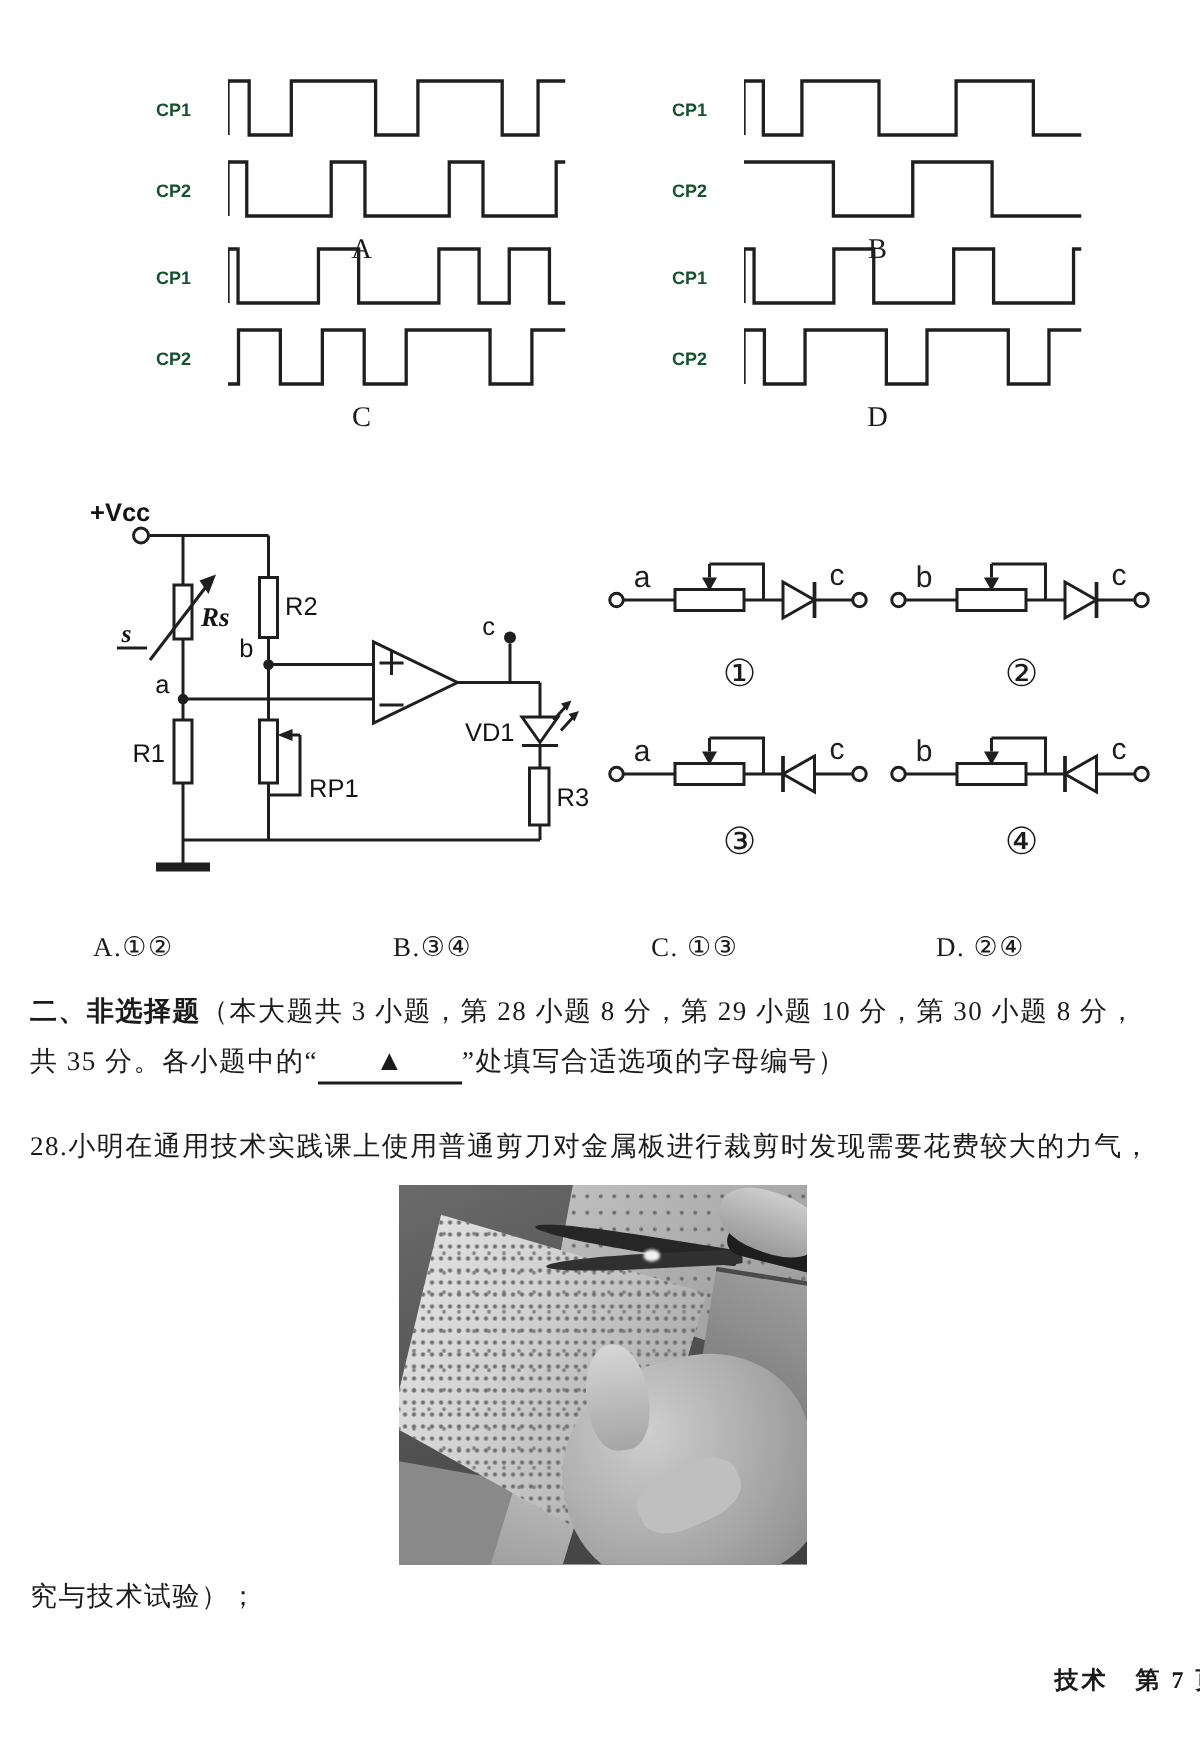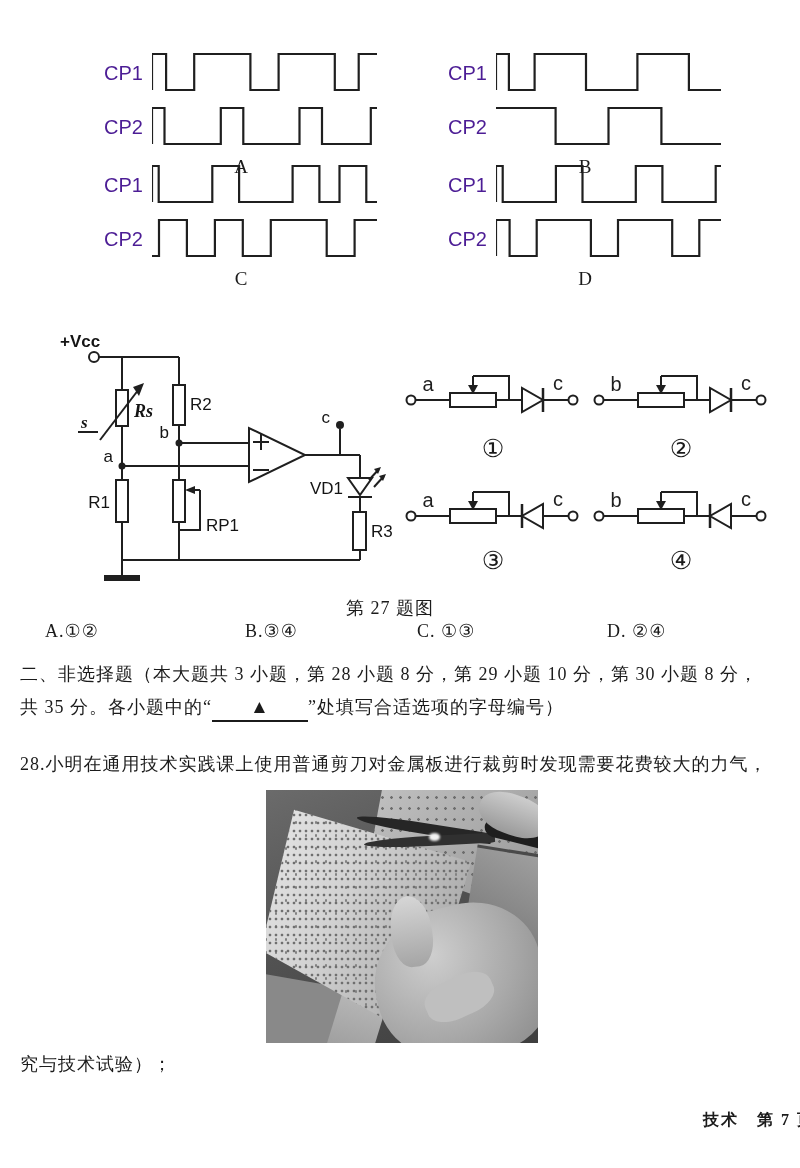--- a/index.html
+++ b/index.html
@@ -2,30 +2,30 @@
 <html><head>
 <meta charset="utf-8">
 <style>
   html,body{margin:0;padding:0;}
   #page{position:relative;width:800px;height:1168px;background:#ffffff;overflow:hidden;
         font-family:"Liberation Serif",serif;color:#1b1b1b;}
   .abs{position:absolute;}
   
   .wf-group{position:absolute;width:274px;}
   .wf-row{display:flex;align-items:center;height:50px;margin-bottom:4px;}
-  .wf-label{width:48px;font-family:"Liberation Sans",sans-serif;font-weight:400;font-size:20px;
-            letter-spacing:0px;color:#4c1d95;}
+  .wf-label{width:48px;font-family:"Liberation Sans",sans-serif;font-weight:700;font-size:12px;
+            letter-spacing:0px;color:#14532d;}
   .wf-letter{width:274px;text-align:center;font-size:19px;margin-top:2px;}
   
   .txt{position:absolute;font-size:18px;line-height:33px;letter-spacing:1px;width:768px;}
-  .bold{font-weight:400;}
+  .bold{font-weight:700;}
   .blank{display:inline-block;min-width:96px;text-align:center;border-bottom:2px solid #1b1b1b;
          line-height:18px;height:22px;vertical-align:baseline;font-size:19px;}
   .caption{position:absolute;left:0;top:596px;width:780px;text-align:center;font-size:18px;letter-spacing:1px;}
-  .choice{position:absolute;top:620px;font-size:18px;letter-spacing:1px;}
+  .choice{position:absolute;top:620px;font-size:18px;letter-spacing:1px;margin-left:17px;}
   .optnum{position:absolute;width:182px;text-align:center;font-size:25px;
           font-family:"DejaVu Sans",sans-serif;color:#1b1b1b;}
   .footer{position:absolute;left:703px;top:1110px;font-size:16px;font-weight:700;
           letter-spacing:2px;white-space:nowrap;}
   
   .photo{position:absolute;left:266px;top:790px;width:272px;height:253px;background:#575757;overflow:hidden;}
   .photo div{position:absolute;}
   .ph-table{inset:0;background:linear-gradient(155deg,#6b6b6b 0%,#525252 45%,#3e3e3e 100%);}
   .ph-plate-back{left:38%;top:-8%;width:75%;height:60%;background:linear-gradient(135deg,#bdbdbd,#8a8a8a);
                  clip-path:polygon(8% 0,100% 14%,88% 100%,0 58%);
@@ -248,21 +248,20 @@
       <line x1="94" y1="48" x2="120" y2="48" stroke="#1f1f1f" stroke-width="2" fill="none"></line>
       <line x1="120" y1="36" x2="120" y2="60" stroke="#1f1f1f" stroke-width="2.5"></line>
       <polygon points="141,36 141,60 120,48" stroke="#1f1f1f" stroke-width="2" fill="none"></polygon>
       <line x1="141" y1="48" x2="167" y2="48" stroke="#1f1f1f" stroke-width="2" fill="none"></line>
       <text x="156" y="38" font-size="20" font-family="'Liberation Sans',sans-serif" fill="#1f1f1f" text-anchor="middle">c</text>
       <circle cx="171" cy="48" r="4.5" stroke="#1f1f1f" stroke-width="2" fill="none"></circle>
     </svg>
   <div class="optnum" style="left:402px;top:546px">③</div>
   <div class="optnum" style="left:590px;top:546px">④</div>
 
-  <div class="caption">第 27 题图</div>
   <span class="choice" style="left:45px">A.①②</span>
   <span class="choice" style="left:245px">B.③④</span>
   <span class="choice" style="left:417px">C. ①③</span>
   <span class="choice" style="left:607px">D. ②④</span>
 
   <div class="txt" style="left:20px;top:658px">
     <div><span class="bold">二、非选择题</span><span>（本大题共 3 小题，第 28 小题 8 分，第 29 小题 10 分，第 30 小题 8 分，</span></div>
     <div><span>共 35 分。各小题中的“</span><span class="blank"><span>▲</span></span><span>”处填写合适选项的字母编号）</span></div>
   </div>
 

